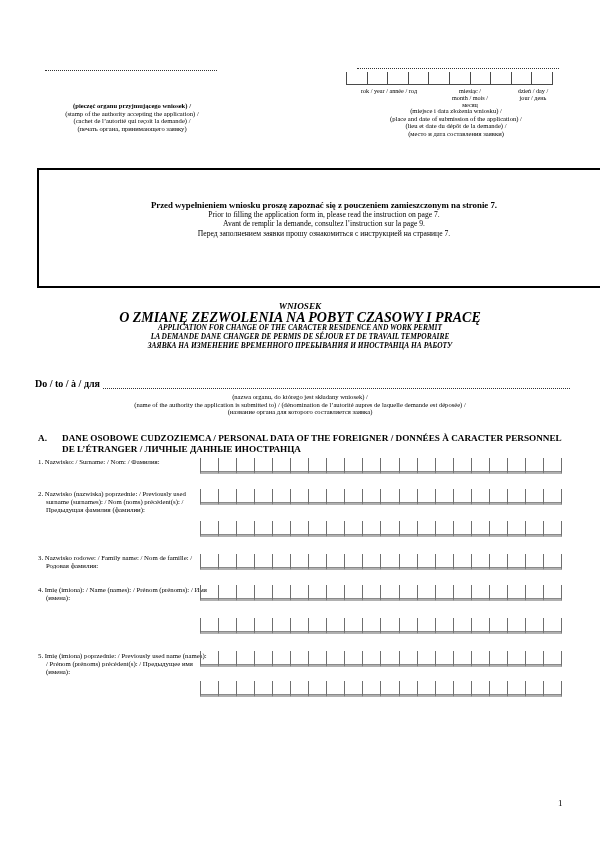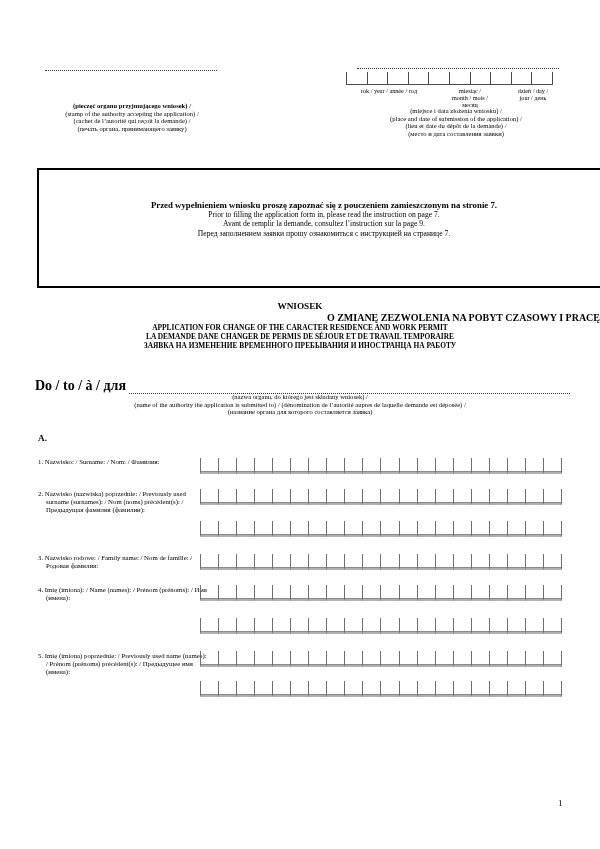--- a/index.html
+++ b/index.html
@@ -31,26 +31,26 @@
   
   .notice-box{
     left:37px;top:168px;width:574px;height:120px;
     border:2px solid #000;box-sizing:border-box;
   }
   .notice-pl{font-size:8.8px;line-height:10px;margin-top:30px;}
   .notice-sub{font-size:7.6px;line-height:9.4px;}
 
   
   .title-1{font-size:9.2px;line-height:10.5px;}
-  .title-2{font-size:10px;line-height:11px;text-align:right;}
+  .title-2{font-size:14px;line-height:11px;}
   .title-sm{font-size:7.4px;line-height:9px;}
 
   
   .do-row{left:35px;top:378px;width:535px;display:flex;align-items:flex-end;}
-  .do-label{font-size:14px;font-weight:bold;white-space:nowrap;text-align:center;}
+  .do-label{font-size:10px;font-weight:bold;white-space:nowrap;text-align:center;}
   .do-fill{flex:1;margin-left:3px;border-bottom:1px dotted #333;height:8px;}
 
   
   .sec-num{font-size:9.2px;font-weight:bold;}
   .sec-head{font-size:9.2px;line-height:10.6px;font-weight:bold;}
 
   
   .flabel{
     left:38px;width:162px;
     font-size:6.8px;line-height:7.9px;
@@ -112,39 +112,40 @@
     <div class="cap">(место и дата составления заявки)</div>
   </div>
 
   <div class="abs notice-box ctr">
     <div class="notice-pl b">Przed wypełnieniem wniosku proszę zapoznać się z pouczeniem zamieszczonym na stronie 7.</div>
     <div class="notice-sub">Prior to filling the application form in, please read the instruction on page 7.</div>
     <div class="notice-sub">Avant de remplir la demande, consultez l’instruction sur la page 9.</div>
     <div class="notice-sub">Перед заполнением заявки прошу ознакомиться с инструкцией на странице 7.</div>
   </div>
 
-  <div class="abs ctr" style="left:0;top:301px;width:600px;">
+  <div class="abs ctr" style="left:0;top:301px;width:600px;font-style:italic;">
     <div class="title-1 b">WNIOSEK</div>
     <div class="title-2 b">O ZMIANĘ ZEZWOLENIA NA POBYT CZASOWY I PRACĘ</div>
     <div class="title-sm b">APPLICATION FOR CHANGE OF THE CARACTER RESIDENCE AND WORK PERMIT</div>
     <div class="title-sm b">LA DEMANDE DANE CHANGER DE PERMIS DE SÉJOUR ET DE TRAVAIL TEMPORAIRE</div>
     <div class="title-sm b">ЗАЯВКА НА ИЗМЕНЕНИЕ ВРЕМЕННОГО ПРЕБЫВАНИЯ И ИНОСТРАНЦА НА РАБОТУ</div>
   </div>
 
   <div class="abs do-row">
     <span class="do-label">Do / to / à / для</span>
     <span class="do-fill"></span>
   </div>
   <div class="abs" style="left:0;top:393px;width:600px;">
     <div class="cap">(nazwa organu, do którego jest składany wniosek) /</div>
     <div class="cap">(name of the authority the application is submitted to) / (dénomination de l’autorité aupres de laquelle demande est déposée) /</div>
     <div class="cap">(название органа для которого составляется заявка)</div>
   </div>
 
   <div class="abs sec-num" style="left:38px;top:433px;">A.</div>
+  <div class="abs sec-head" style="left:62px;top:433px;width:505px;">DANE OSOBOWE CUDZOZIEMCA / PERSONAL DATA OF THE FOREIGNER / DONNÉES À CARACTER PERSONNEL DE L’ÉTRANGER / ЛИЧНЫЕ ДАННЫЕ ИНОСТРАНЦА</div>
 
   <div class="abs flabel" style="top:458px;">1. Nazwisko: / Surname: / Nom: / Фамилия:</div>
   <div class="abs comb" style="top:458px;">
       <div class="cell"></div>
       <div class="cell"></div>
       <div class="cell"></div>
       <div class="cell"></div>
       <div class="cell"></div>
       <div class="cell"></div>
       <div class="cell"></div>

